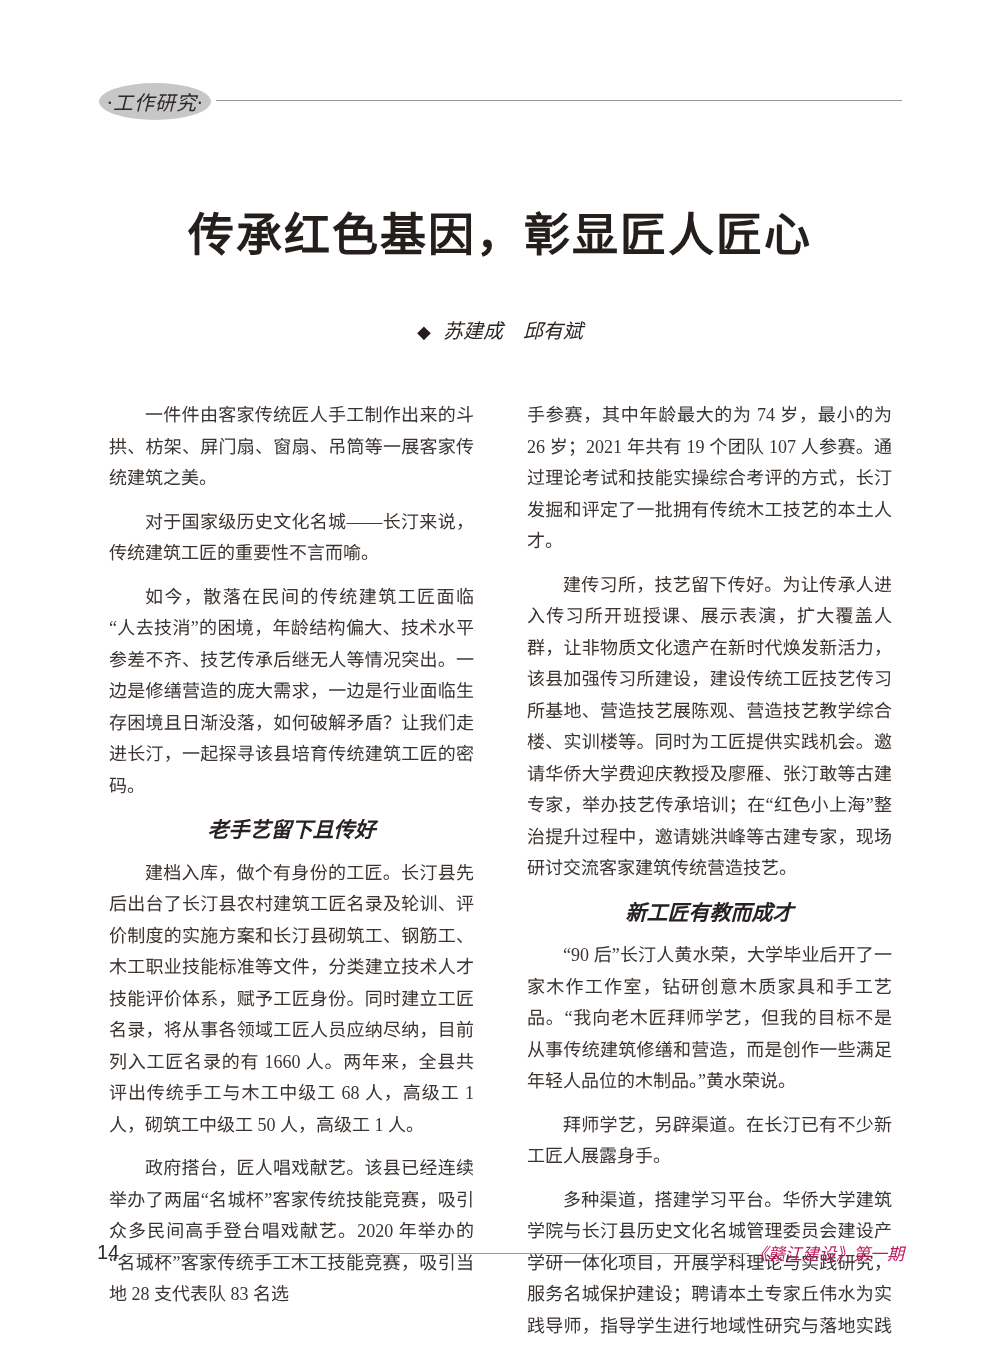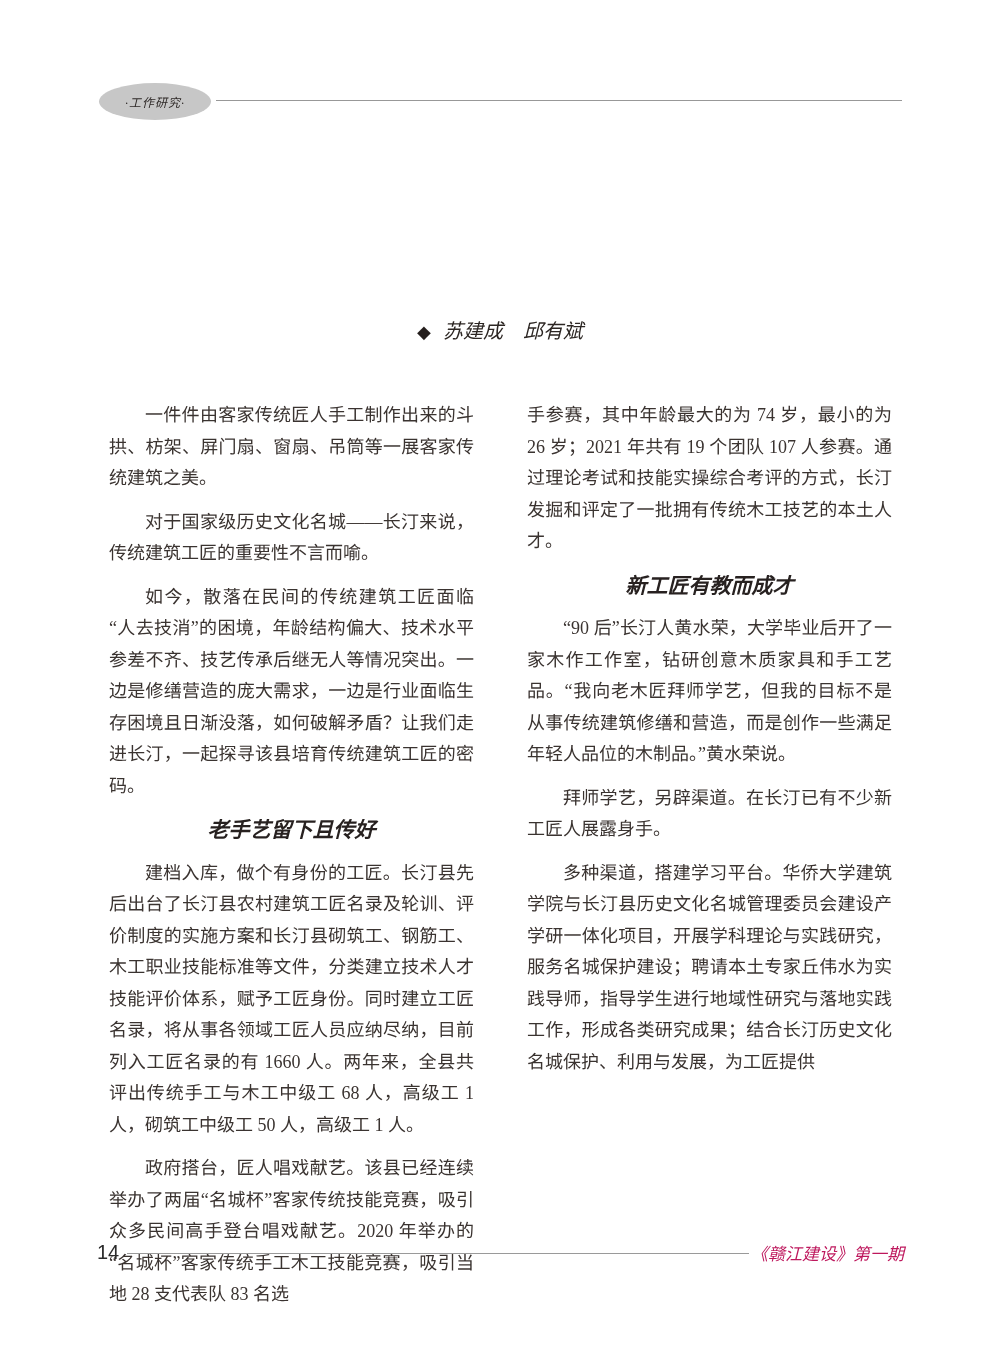--- a/index.html
+++ b/index.html
@@ -22,21 +22,21 @@
     position: absolute;
     left: 99px;
     top: 83px;
     width: 112px;
     height: 37px;
     background: #c7c7c7;
     border-radius: 50%;
     display: flex;
     align-items: center;
     justify-content: center;
-    font-size: 12px;
+    font-size: 20px;
     font-style: italic;
     letter-spacing: 1px;
     color: #2e2927;
   }
   .header-rule {
     position: absolute;
     left: 216px;
     top: 100px;
     width: 686px;
     height: 1px;
@@ -140,38 +140,40 @@
 </head>
 <body>
 
 <div class="page">
 
   <div class="category-tag">
     <span>·工作研究·</span>
   </div>
   <div class="header-rule"></div>
 
+  <h1 class="article-title">传承红色基因，彰显匠人匠心</h1>
 
   <div class="author-line">
     <span class="author-marker">◆</span><span>苏建成　邱有斌</span>
   </div>
 
   <div class="columns">
 
     <div class="column">
       <p class="indent">一件件由客家传统匠人手工制作出来的斗拱、枋架、屏门扇、窗扇、吊筒等一展客家传统建筑之美。</p>
       <p class="indent">对于国家级历史文化名城——长汀来说，传统建筑工匠的重要性不言而喻。</p>
       <p class="indent">如今，散落在民间的传统建筑工匠面临“人去技消”的困境，年龄结构偏大、技术水平参差不齐、技艺传承后继无人等情况突出。一边是修缮营造的庞大需求，一边是行业面临生存困境且日渐没落，如何破解矛盾？让我们走进长汀，一起探寻该县培育传统建筑工匠的密码。</p>
       <h3 class="section-heading">老手艺留下且传好</h3>
       <p class="indent">建档入库，做个有身份的工匠。长汀县先后出台了长汀县农村建筑工匠名录及轮训、评价制度的实施方案和长汀县砌筑工、钢筋工、木工职业技能标准等文件，分类建立技术人才技能评价体系，赋予工匠身份。同时建立工匠名录，将从事各领域工匠人员应纳尽纳，目前列入工匠名录的有 1660 人。两年来，全县共评出传统手工与木工中级工 68 人，高级工 1 人，砌筑工中级工 50 人，高级工 1 人。</p>
       <p class="indent">政府搭台，匠人唱戏献艺。该县已经连续举办了两届“名城杯”客家传统技能竞赛，吸引众多民间高手登台唱戏献艺。2020 年举办的“名城杯”客家传统手工木工技能竞赛，吸引当地 28 支代表队 83 名选</p>
     </div>
 
     <div class="column">
       <p>手参赛，其中年龄最大的为 74 岁，最小的为 26 岁；2021 年共有 19 个团队 107 人参赛。通过理论考试和技能实操综合考评的方式，长汀发掘和评定了一批拥有传统木工技艺的本土人才。</p>
+      <p class="indent">建传习所，技艺留下传好。为让传承人进入传习所开班授课、展示表演，扩大覆盖人群，让非物质文化遗产在新时代焕发新活力，该县加强传习所建设，建设传统工匠技艺传习所基地、营造技艺展陈观、营造技艺教学综合楼、实训楼等。同时为工匠提供实践机会。邀请华侨大学费迎庆教授及廖雁、张汀敢等古建专家，举办技艺传承培训；在“红色小上海”整治提升过程中，邀请姚洪峰等古建专家，现场研讨交流客家建筑传统营造技艺。</p>
       <h3 class="section-heading">新工匠有教而成才</h3>
       <p class="indent">“90 后”长汀人黄水荣，大学毕业后开了一家木作工作室，钻研创意木质家具和手工艺品。“我向老木匠拜师学艺，但我的目标不是从事传统建筑修缮和营造，而是创作一些满足年轻人品位的木制品。”黄水荣说。</p>
       <p class="indent">拜师学艺，另辟渠道。在长汀已有不少新工匠人展露身手。</p>
       <p class="indent">多种渠道，搭建学习平台。华侨大学建筑学院与长汀县历史文化名城管理委员会建设产学研一体化项目，开展学科理论与实践研究，服务名城保护建设；聘请本土专家丘伟水为实践导师，指导学生进行地域性研究与落地实践工作，形成各类研究成果；结合长汀历史文化名城保护、利用与发展，为工匠提供</p>
     </div>
 
   </div>
 
   <div class="footer">
     <span class="page-number">14</span>

